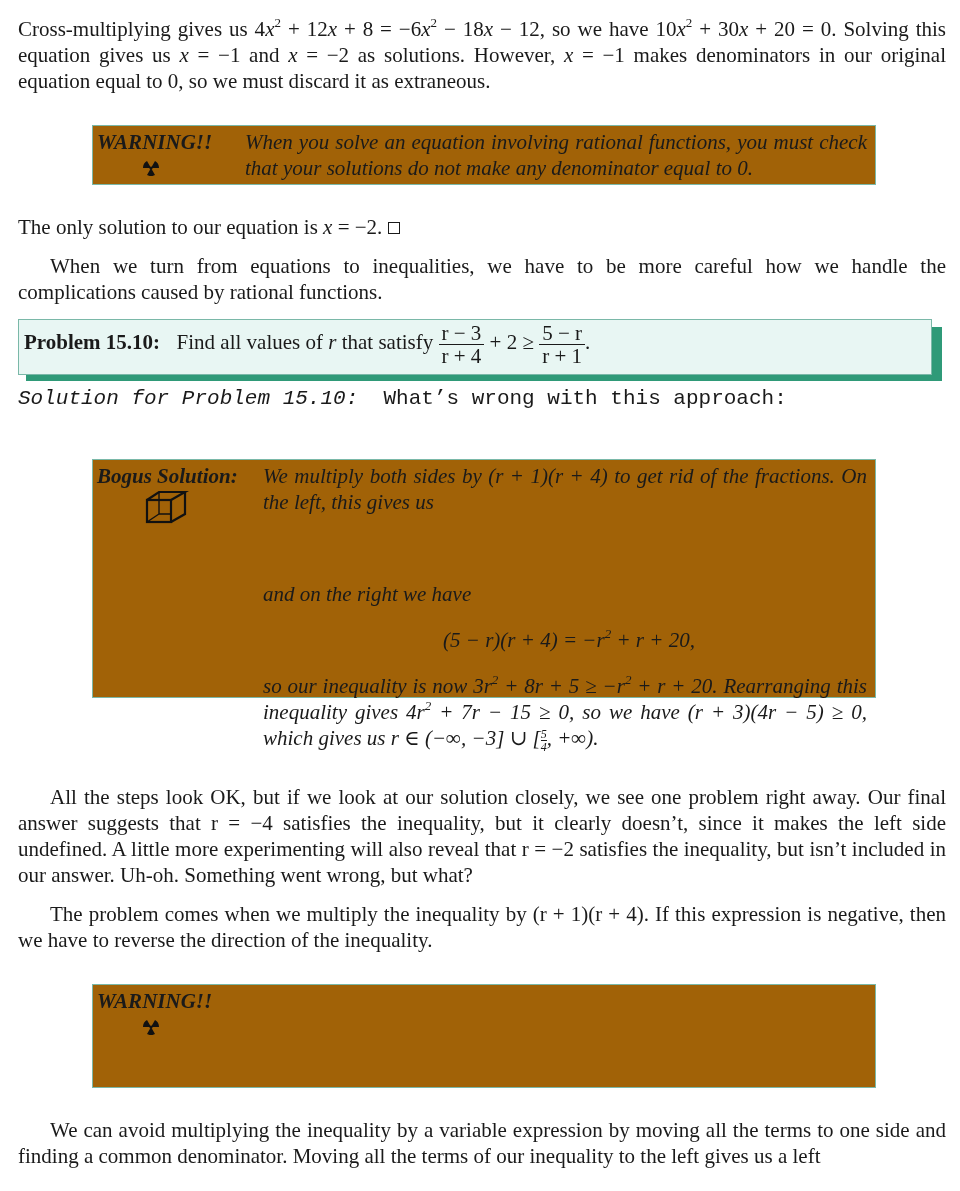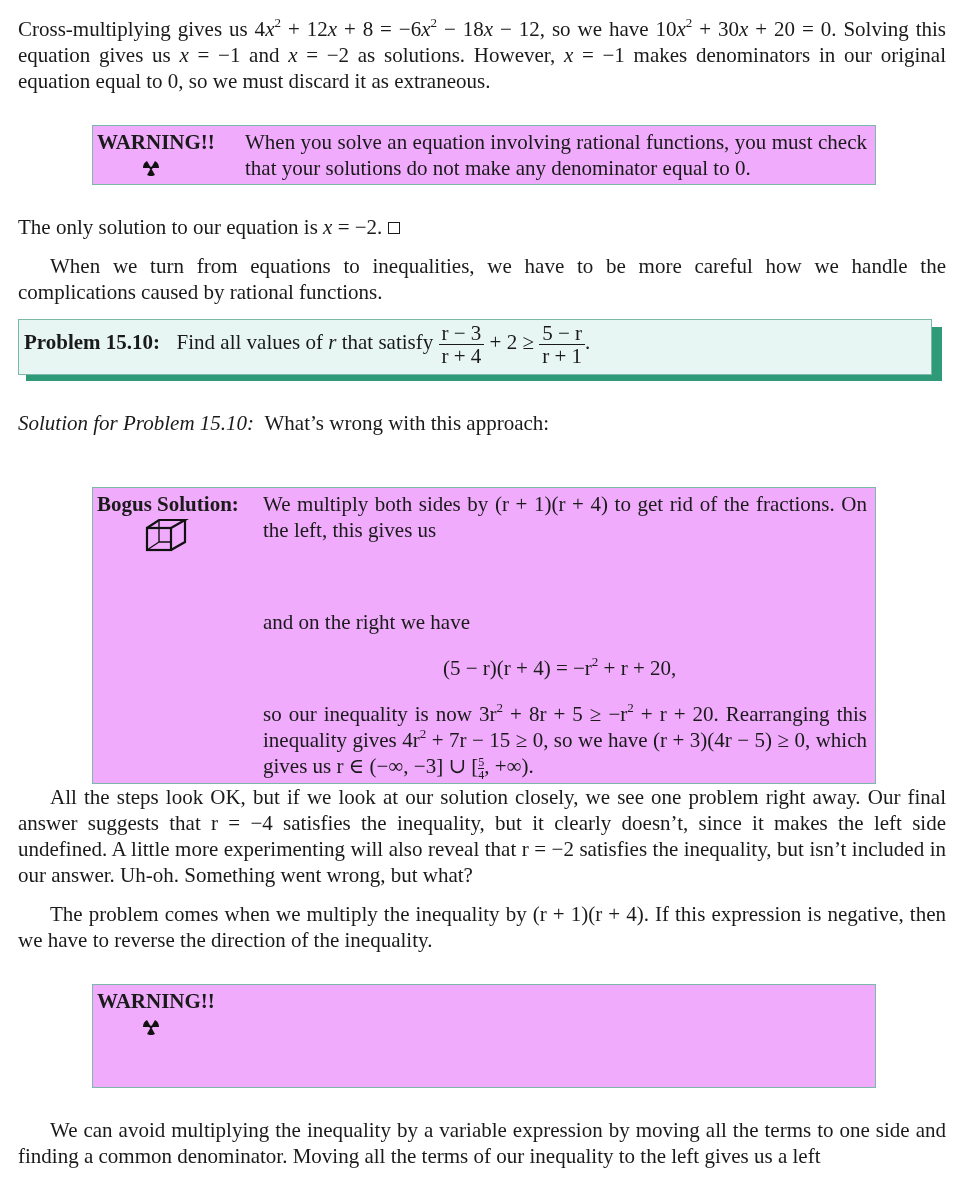--- a/index.html
+++ b/index.html
@@ -7,22 +7,23 @@
     width: 960px; height: 1191px; overflow: hidden; position: relative;
     font-family: "Liberation Serif", "DejaVu Serif", serif;
     font-size: 21px; color: #1a1a1a; line-height: 26px;
   }
   .para { position: absolute; left: 18px; width: 928px; text-align: justify; margin: 0; }
   .indent { text-indent: 32px; }
   i.v { font-style: italic; }
   sup { font-size: 13px; line-height: 0; vertical-align: 9px; }
 
   .box {
-    position: absolute; background: #f0abfc; border: 1.5px solid #7ab8a8;
+    position: absolute; background: #a16207; border: 1.5px solid #7ab8a8;
     box-sizing: border-box;
+    font-style: italic;
   }
   .box .label { position: absolute; font-weight: bold; left: 4px; }
   .box .icon { position: absolute; }
   .box .body { position: absolute; text-align: justify; }
 
   .problem-shadow {
     position: absolute; left: 26px; top: 327px; width: 916px; height: 54px;
     background: #2f9a78;
   }
   .problem {
@@ -64,25 +65,25 @@
 <div class="problem-shadow"></div>
 <div class="problem">
   <div style="position:absolute; left:5px; top:2px; white-space:nowrap;">
     <b>Problem 15.10:</b>
     <span style="display:inline-block; width:6px;"></span>
     <span>Find all values of </span><i class="v">r</i><span> that satisfy </span>
     <span class="frac"><span class="num">r − 3</span><span class="den">r + 4</span></span><span> + 2 ≥ </span><span class="frac"><span class="num">5 − r</span><span class="den">r + 1</span></span><span>.</span>
   </div>
 </div>
 
-<p class="para" style="top:410px;">
+<p class="para" style="top:386px;font-family:Liberation Mono, monospace;">
   <i>Solution for Problem 15.10:</i>&nbsp;&nbsp;<span>What’s wrong with this approach:</span>
 </p>
 
-<div class="box" style="left:92px; top:459px; width:784px; height:297px;margin-top:28px;">
+<div class="box" style="left:92px; top:459px; width:784px; height:239px;">
   <span class="label" style="top:3px;">Bogus Solution:</span>
   <span class="icon" style="left:52px; top:30px;">
     <svg width="44" height="34" viewBox="0 0 44 34">
         <g fill="none" stroke="#111" stroke-width="2.2">
           <rect x="2" y="10" width="24" height="22"></rect>
           <path d="M2 10 L14 2 L40 2 L26 10 M40 2 L40 24 L26 32"></path>
           <path d="M14 2 L14 24 L2 32 M14 24 L26 24" stroke-width="1.4"></path>
         </g>
       </svg>
   </span>

